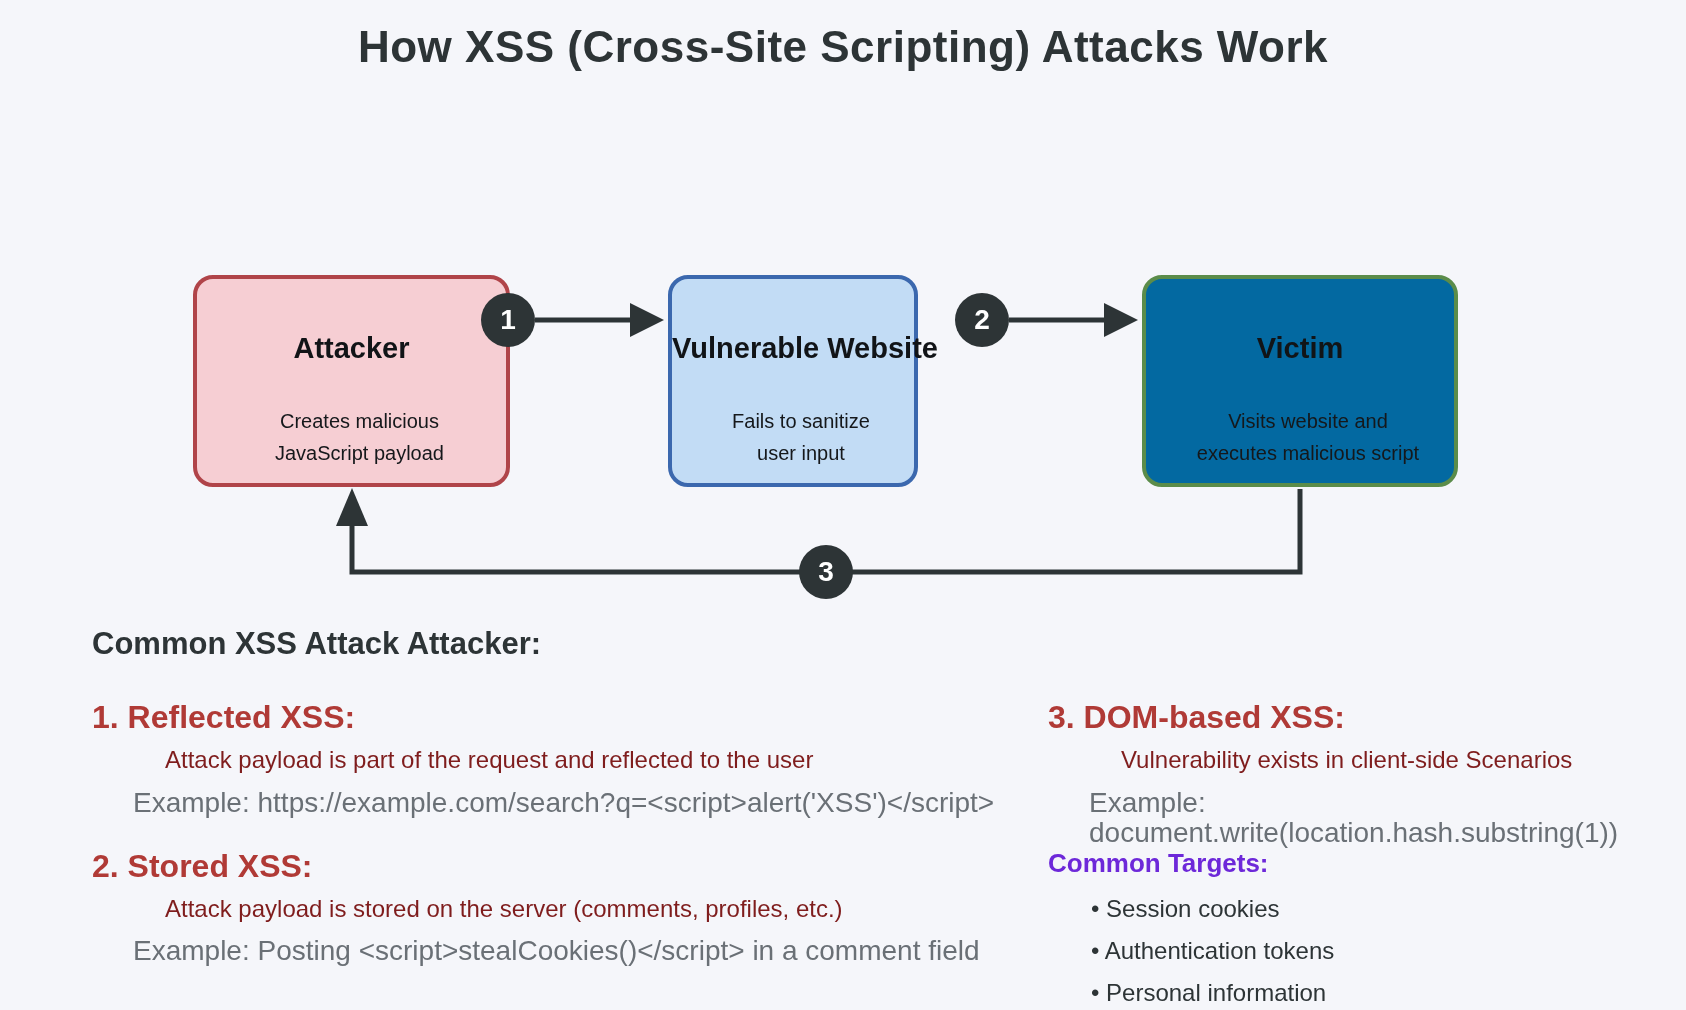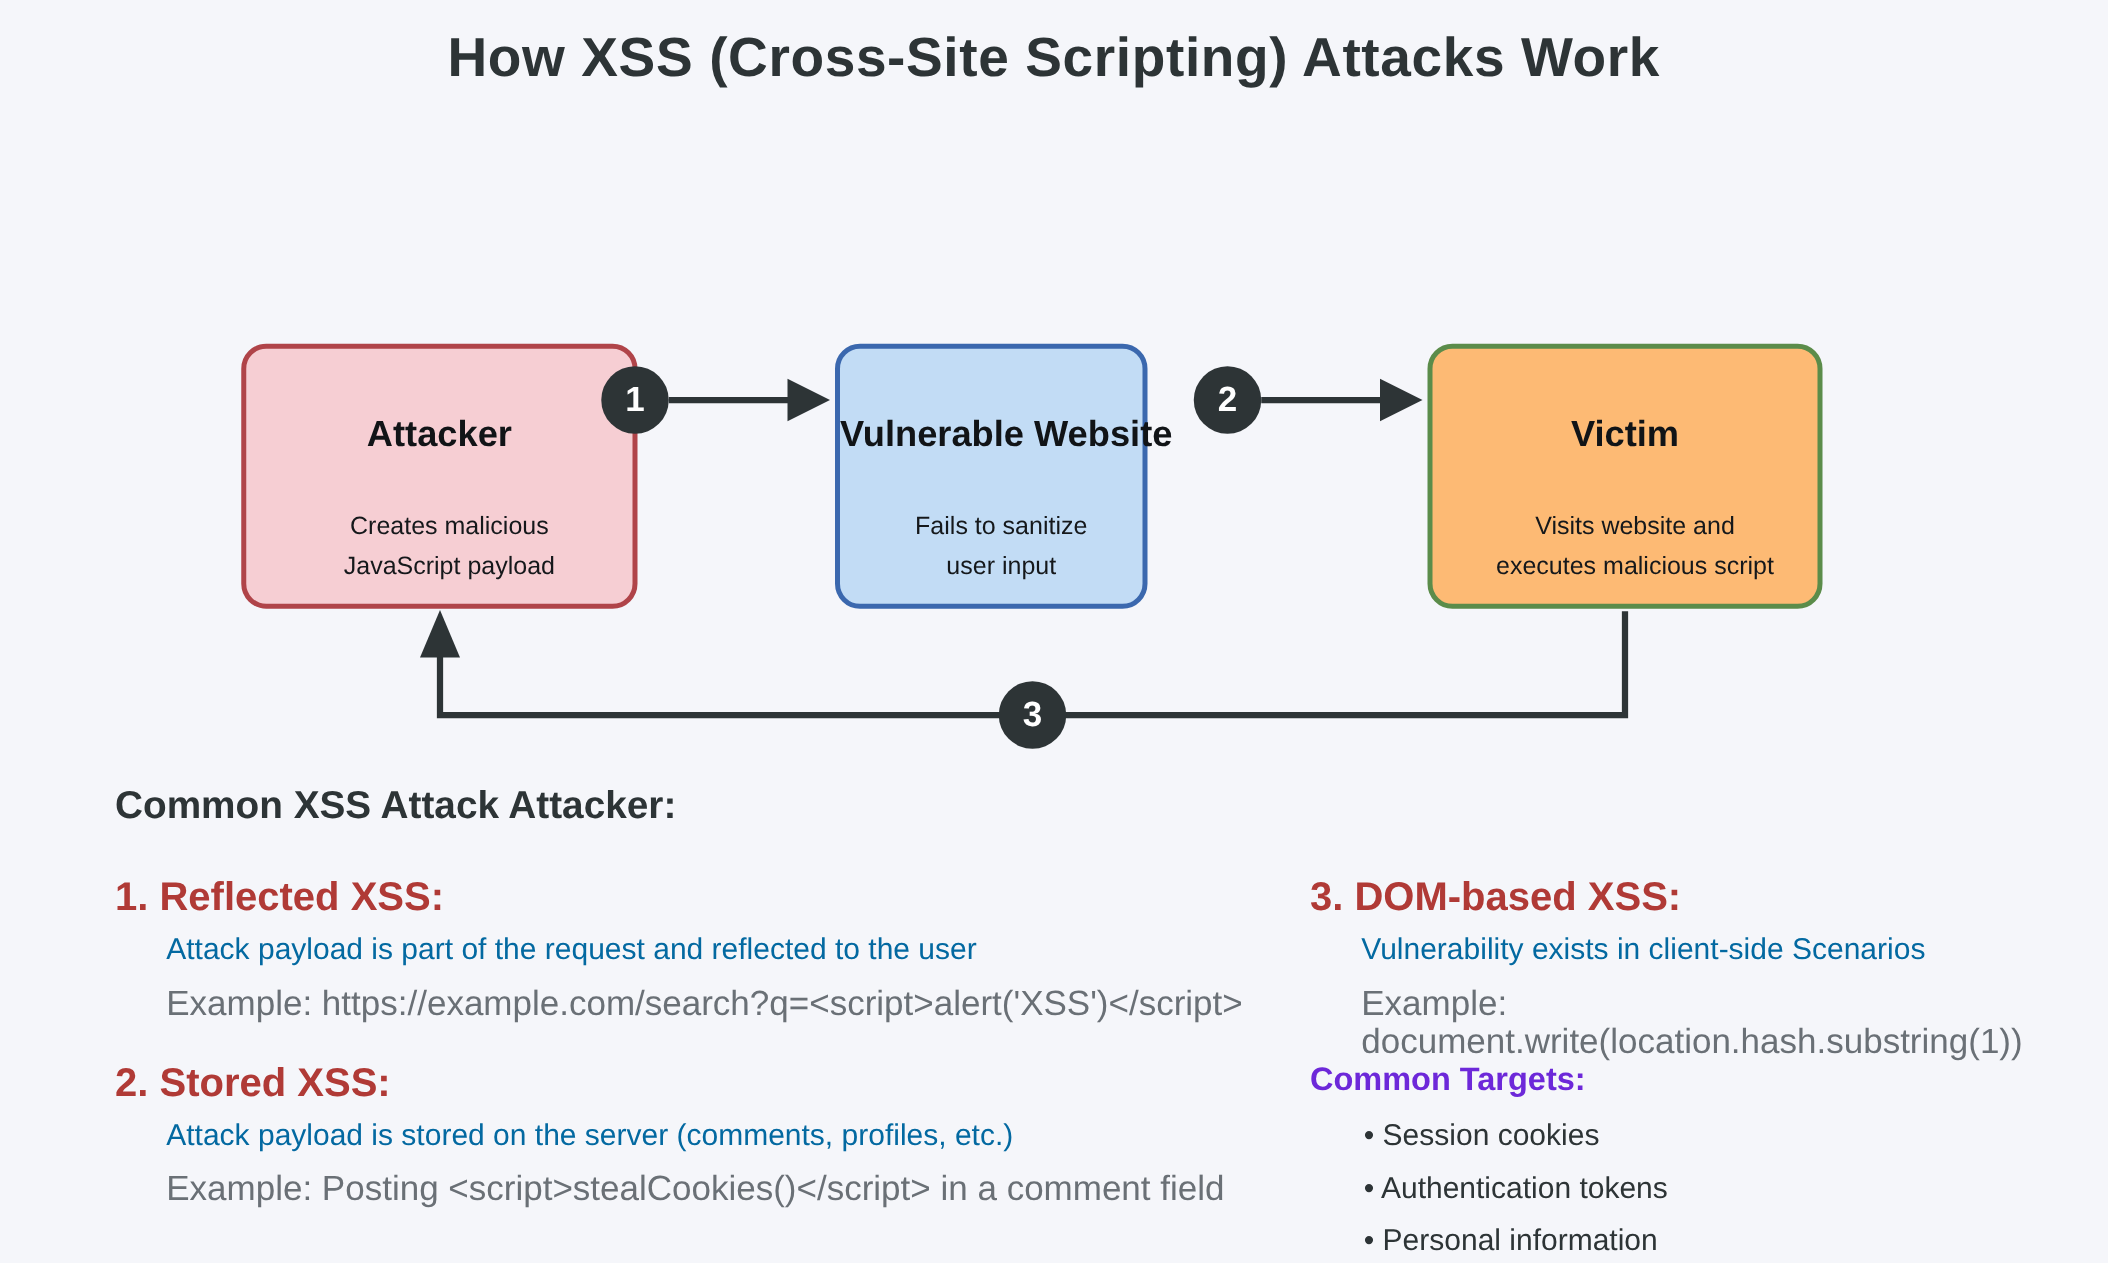--- a/index.html
+++ b/index.html
@@ -19,21 +19,21 @@
   }
 
   
   .node {
     position: absolute; top: 275px; height: 212px;
     border-radius: 20px; box-sizing: border-box;
     text-align: center;
   }
   .node-attacker { left: 193px; width: 317px; background: #f6ced3; border: 4px solid #b04449; }
   .node-website  { left: 668px; width: 250px; background: #c2dcf5; border: 4px solid #3b68ae; }
-  .node-victim   { left: 1142px; width: 316px; background: #fdba74; border: 4px solid #5b8c4a; }
+  .node-victim   { left: 1142px; width: 316px; background: #0369a1; border: 4px solid #5b8c4a; }
   .node-title {
     margin-top: 52px; font-size: 29px; font-weight: bold; color: #111417;
     white-space: nowrap; line-height: 34px;
   }
   .node-desc {
     margin-top: 40px; font-size: 20px; color: #15181b;
     line-height: 32px; white-space: pre-line; padding-left: 16px;
   }
 
   
@@ -49,21 +49,21 @@
   .badge-3 { left: 799px; top: 545px; }
 
   .arrow-layer { position: absolute; left: 0; top: 0; z-index: 4; }
 
   
   .section-heading {
     position: absolute; left: 92px; top: 626px;
     font-size: 31px; font-weight: bold; color: #2d3436;
   }
   .scn-title { position: absolute; font-size: 32px; font-weight: bold; color: #b03a36; line-height: 32px; }
-  .scn-desc  { position: absolute; font-size: 24px; color: #0369a1; line-height: 30px; }
+  .scn-desc  { position: absolute; font-size: 24px; color: #7f1d1d; line-height: 30px; margin-left: 32px; }
   .scn-example { position: absolute; font-size: 28px; color: #6a7076; line-height: 30px; }
   .targets-heading { position: absolute; left: 1048px; top: 848px; font-size: 26px; font-weight: bold; color: #6d28d9; }
   .target-item { position: absolute; left: 1091px; font-size: 24px; color: #2d3436; line-height: 30px; }
   .target-item::before { content: "• "; }
 </style>
 </head>
 <body>
 
 <div class="canvas">
 

